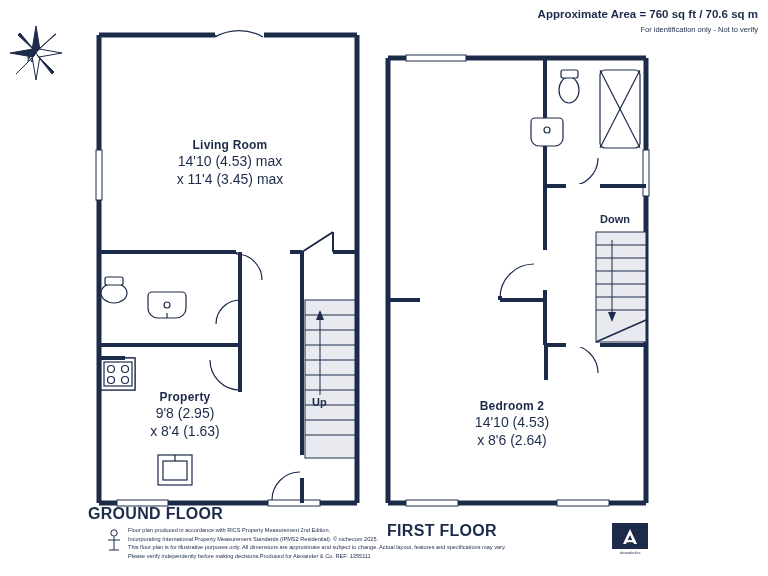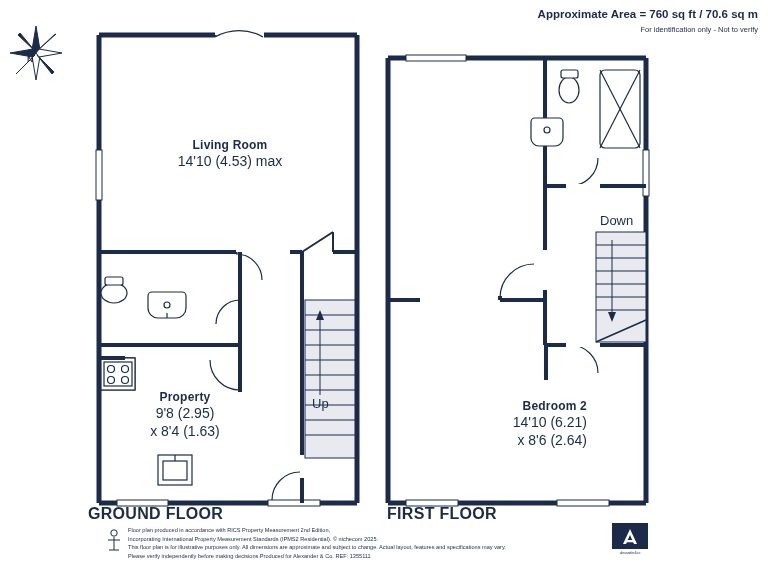--- a/index.html
+++ b/index.html
@@ -12,21 +12,21 @@
     overflow:hidden;
   }
   .floorplan{position:absolute;inset:0;}
   svg.plan{position:absolute;left:0;top:0;width:768px;height:576px;}
 
   
   .txt{position:absolute;text-align:center;line-height:1.25;}
   .room-name{font-size:12px;font-weight:bold;letter-spacing:.2px;}
   .room-dim{font-size:14px;font-weight:normal;}
   .floor-label{position:absolute;font-size:16px;font-weight:bold;letter-spacing:.3px;}
-  .stair-label{position:absolute;font-size:13px;font-weight:normal;}
+  .stair-label{position:absolute;font-size:11px;font-weight:bold;}
 
   .area-title{position:absolute;right:10px;top:8px;font-size:11.5px;font-weight:bold;text-align:right;}
   .area-sub{position:absolute;right:10px;top:25px;font-size:7.5px;text-align:right;color:#1c2b4a;}
 
   .footer{position:absolute;left:128px;top:526px;width:430px;font-size:5.6px;line-height:1.55;color:#1c2b4a;}
 
   .compass{position:absolute;left:6px;top:22px;width:58px;height:62px;}
   .logo{position:absolute;left:610px;top:522px;width:40px;height:34px;}
   .foot-icon{position:absolute;left:104px;top:528px;width:20px;height:26px;}
 </style>
@@ -244,40 +244,41 @@
 
       <g stroke-width="4">
         <path d="M546 345 L546 380"></path>
       </g>
     </g>
   </svg>
 
   <div class="txt" style="left:145px;top:138px;width:170px;">
     <div class="room-name">Living Room</div>
     <div class="room-dim">14'10 (4.53) max</div>
+    <div class="room-dim">x 11'4 (3.45) max</div>
   </div>
 
   <div class="txt" style="left:120px;top:390px;width:130px;">
     <div class="room-name">Property</div>
     <div class="room-dim">9'8 (2.95)</div>
     <div class="room-dim">x 8'4 (1.63)</div>
   </div>
 
   <div class="stair-label" style="left:312px;top:396px;">Up</div>
   <div class="floor-label" style="left:88px;top:505px;">GROUND FLOOR</div>
 
 
-  <div class="txt" style="left:437px;top:399px;width:150px;text-align:right;">
+  <div class="txt" style="left:437px;top:399px;width:150px;">
     <div class="room-name">Bedroom 2</div>
-    <div class="room-dim">14'10 (6.21)</div>
+    <div class="room-dim">14'10 (4.53)</div>
     <div class="room-dim">x 8'6 (2.64)</div>
   </div>
 
   <div class="stair-label" style="left:600px;top:213px;">Down</div>
-  <div class="floor-label" style="left:387px;top:505px;">FIRST FLOOR</div>
+  <div class="floor-label" style="left:387px;top:522px;">FIRST FLOOR</div>
 
   <svg class="foot-icon" viewBox="0 0 20 26">
     <g stroke="#1c2b4a" stroke-width="1" fill="none">
       <circle cx="10" cy="5" r="3.2"></circle>
       <path d="M10 9 L10 22"></path>
       <path d="M4 12 L16 12"></path>
       <path d="M5 22 L15 22"></path>
     </g>
   </svg>
 

